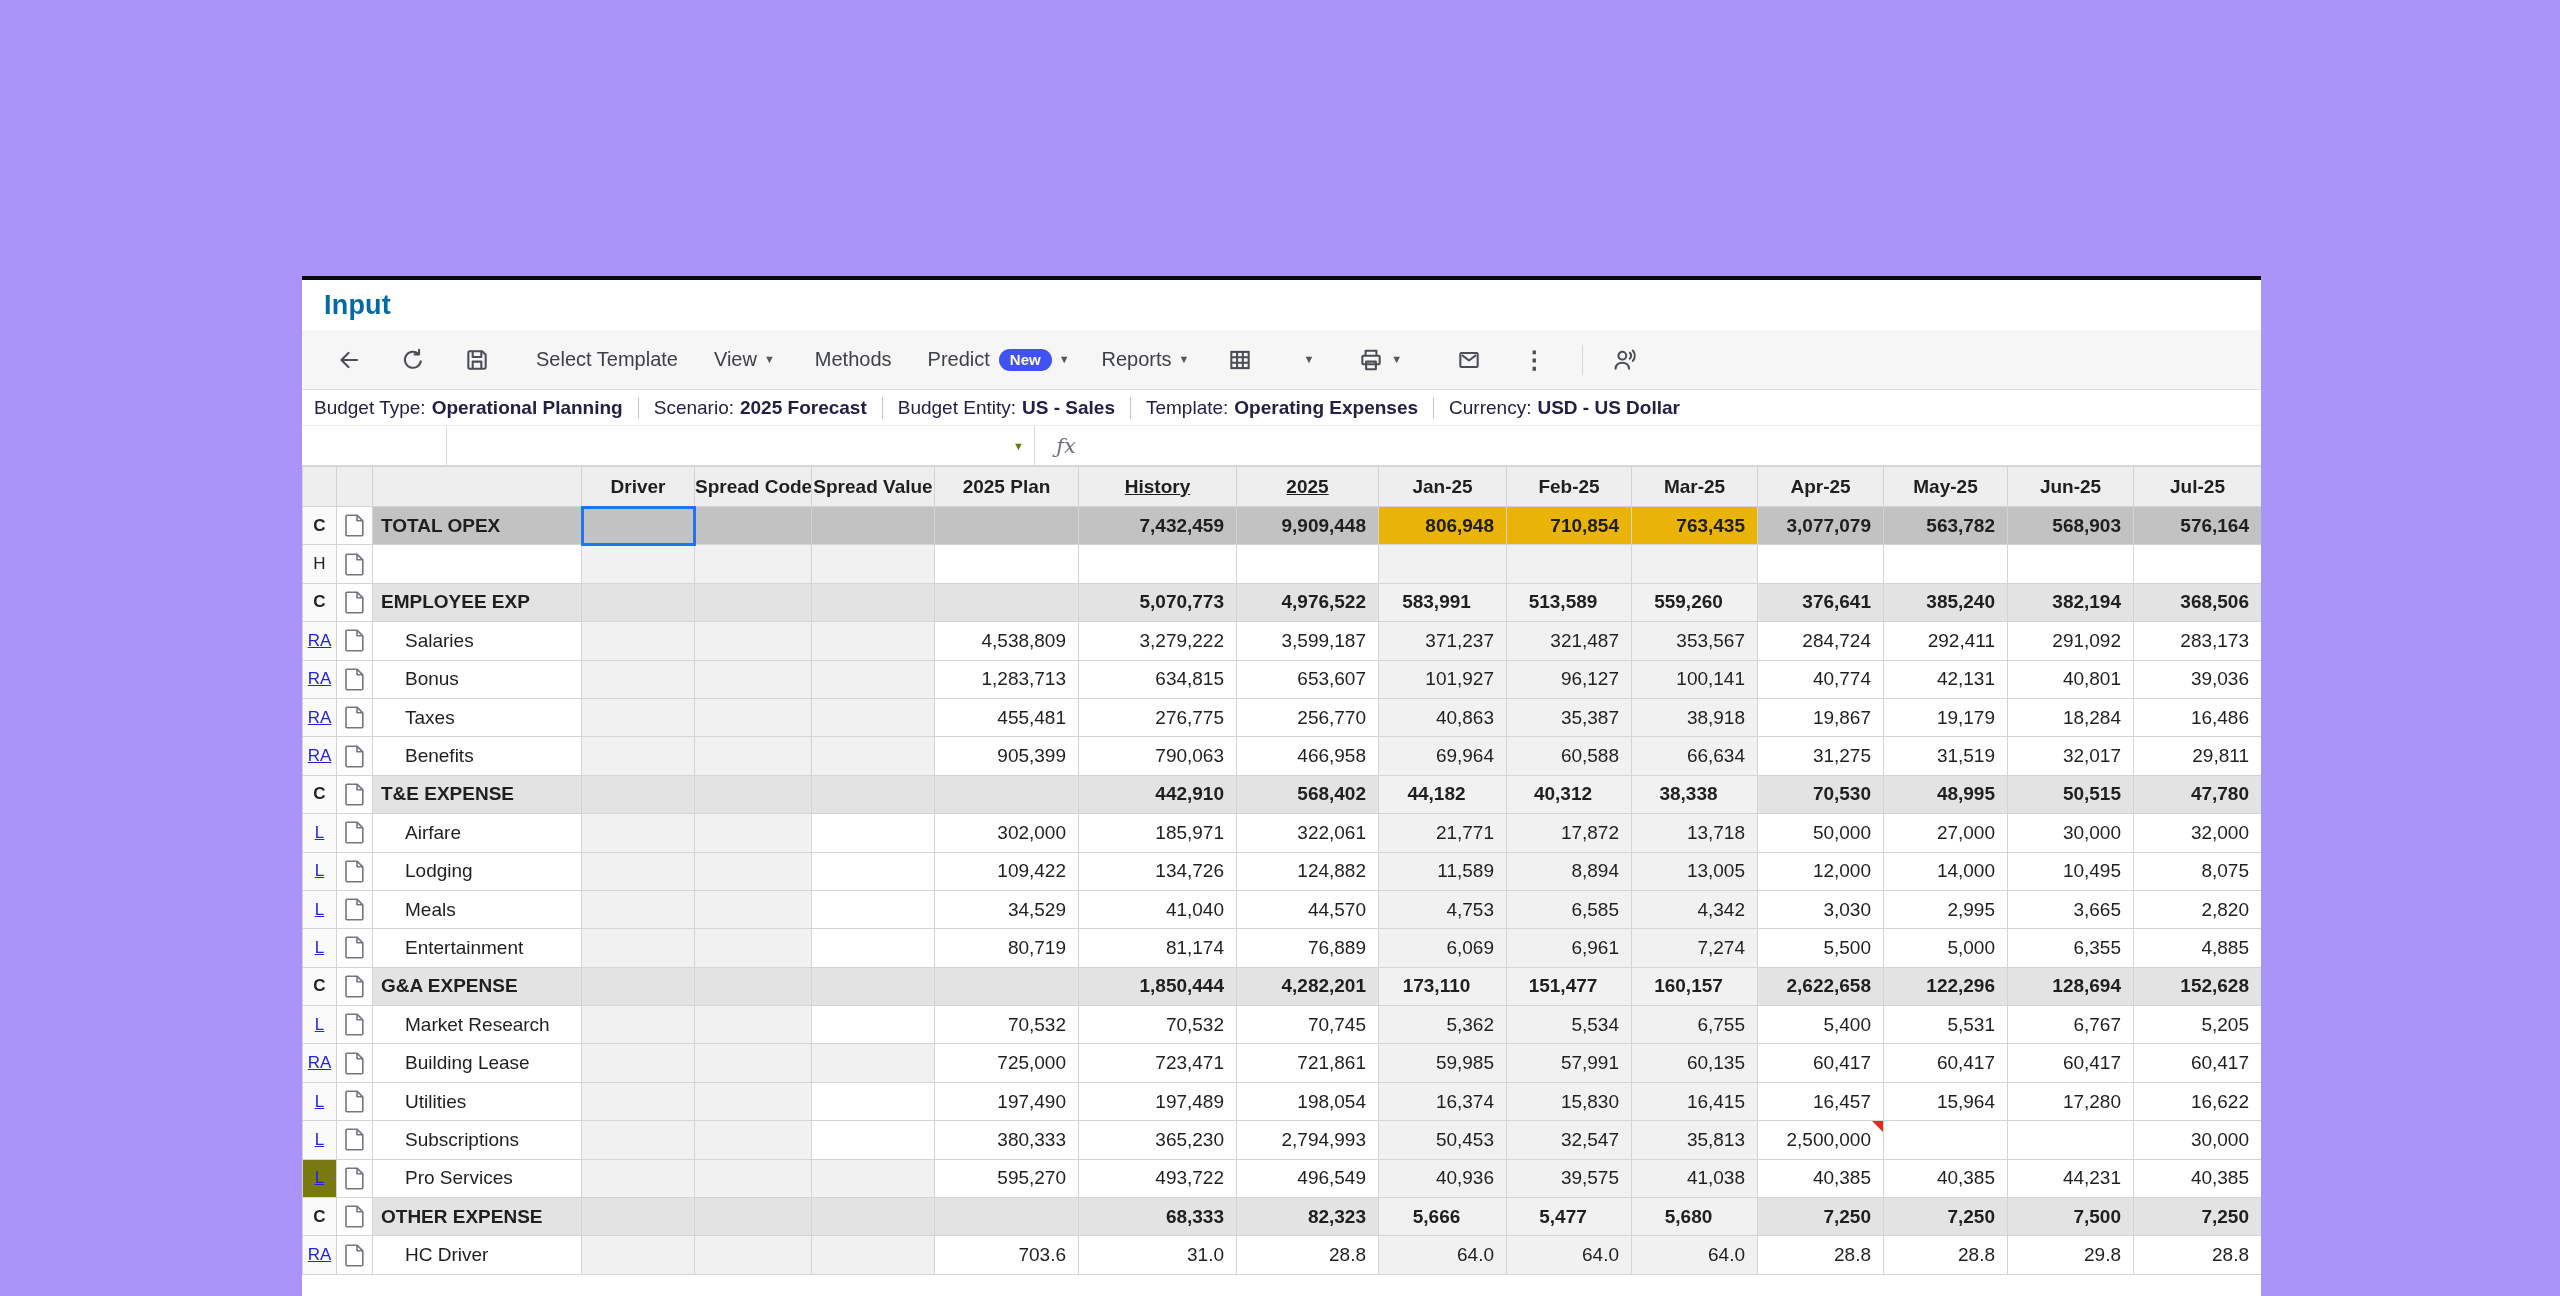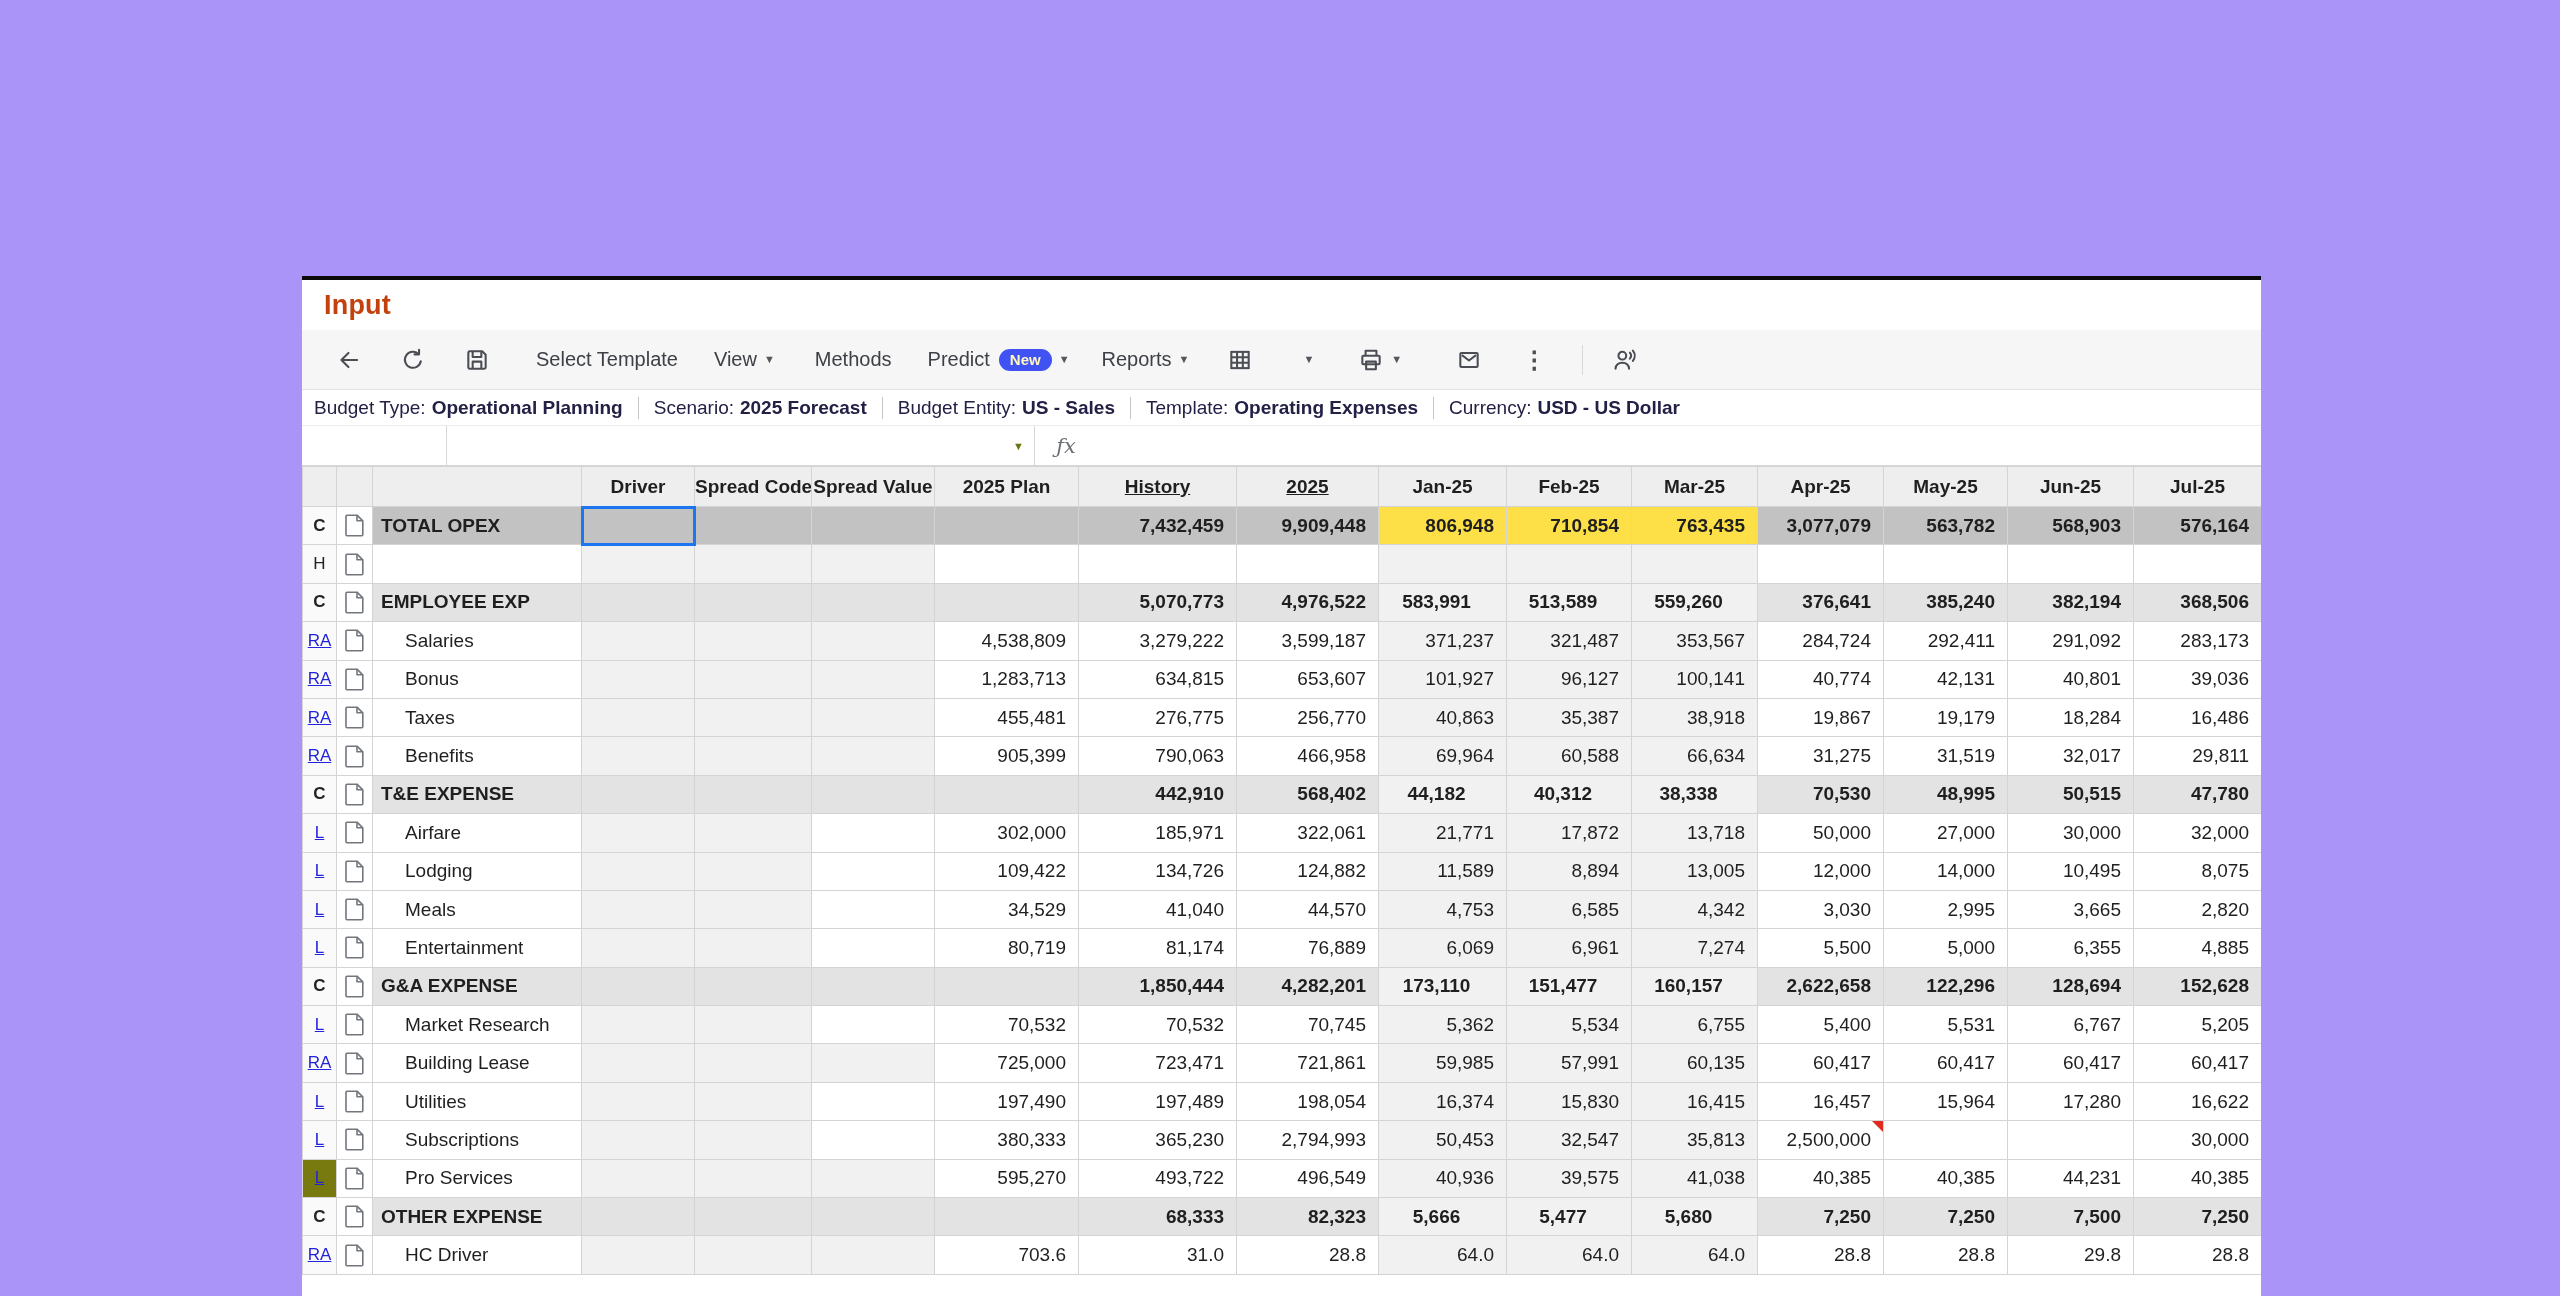--- a/index.html
+++ b/index.html
@@ -8,21 +8,21 @@
     background: var(--canvas, #AB94F8);
     font-family: "Liberation Sans", sans-serif;
     color:#1f1f1f;
   }
   .window {
     position:absolute; left:302px; top:276px; width:1959px; height:1020px;
     background:#fff; border-top:4px solid #0a0a0a; overflow:hidden;
   }
   
   .titlebar { height:50px; display:flex; align-items:center; padding-left:22px; background:#fff; }
-  .titlebar .title { font-size:27px; font-weight:700; color:#c2410c; letter-spacing:.2px; }
+  .titlebar .title { font-size:27px; font-weight:700; color:#0369a1; letter-spacing:.2px; }
   
   .toolbar {
     height:60px; background:#f6f6f6; border-bottom:1px solid #e2e2e2;
     display:flex; align-items:center; padding-left:22px;
   }
   .tbtn { background:none; border:none; cursor:pointer; display:flex; align-items:center;
           font-family:inherit; font-size:20px; color:#3d4046; padding:0; }
   .tbtn svg { display:block; }
   .tbtn .lbl { white-space:nowrap; }
   .caret { font-size:11px; color:#54575e; margin-left:7px; line-height:1; }
@@ -58,21 +58,21 @@
   th.u { text-decoration:underline; }
   td.c-tag { background:#fafafa; text-align:center; font-size:17px; color:#232323; }
   td.c-tag .link { color:var(--link,#2323D9); text-decoration:underline; cursor:pointer; }
   td.c-tag.hl { background:var(--hl,#78790F); }
   td.c-icon { background:#fff; text-align:center; }
   td.c-icon svg { display:block; margin:0 auto; }
   td.c-name { padding-left:8px; text-align:left; }
   td.num { text-align:right; padding-right:12px; }
   
   .r-total td.c-name, .r-total td.c-attr, .r-total td.c-scen, .r-total td.c-fct { background:#c2c2c2; }
-  .r-total td.c-act { background:#fde047; }
+  .r-total td.c-act { background:#eab308; }
   .r-total td { font-weight:700; }
   .r-section td.c-name, .r-section td.c-attr, .r-section td.c-scen, .r-section td.c-fct { background:#e3e3e3; }
   .r-section td.c-act { background:#f1f1f1;text-align:center; }
   .r-section td { font-weight:700; }
   .r-detail td.c-attr, .r-blank td.c-attr { background:#f1f1f1; }
   .r-detail td.c-act,  .r-blank td.c-act  { background:#f1f1f1; }
   .r-detail td.c-name, .r-blank td.c-name { padding-left:32px; }
   td.white { background:#fff !important; }
   td.sel { outline:3px solid var(--sel,#1B76F0); outline-offset:-2px; position:relative; }
   td.notecell { position:relative; }

